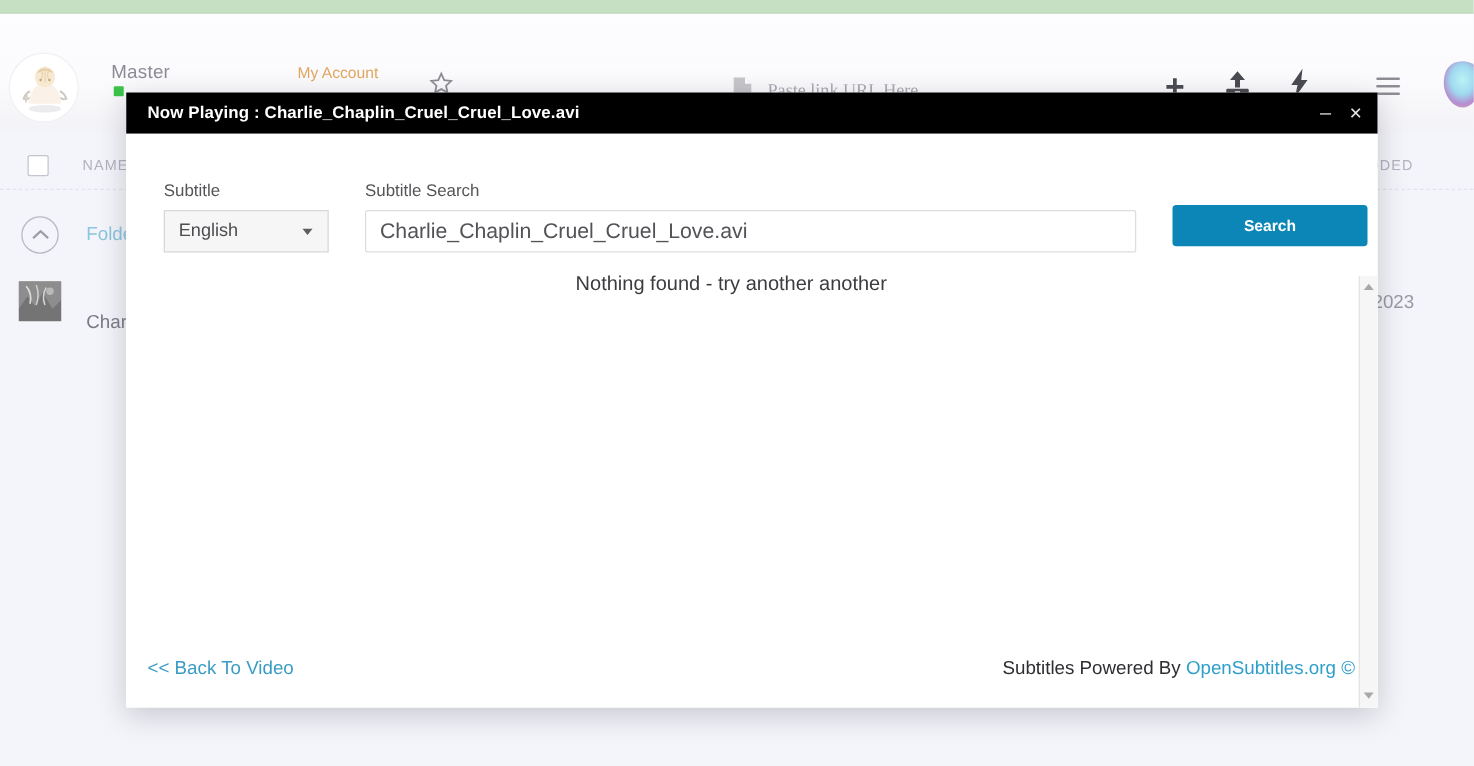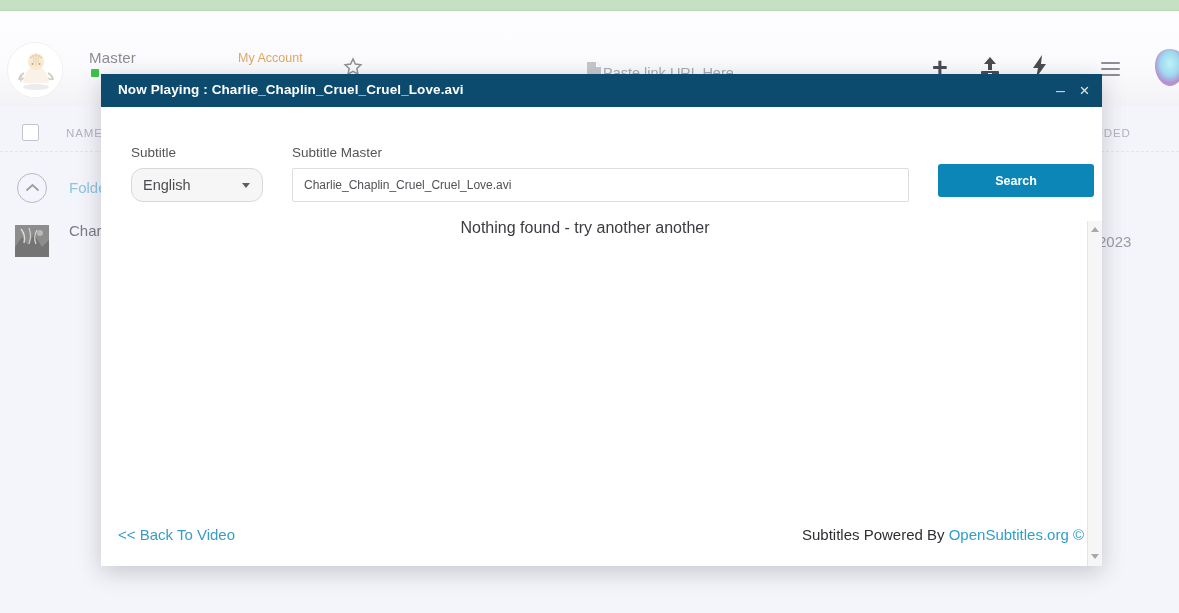--- a/index.html
+++ b/index.html
@@ -80,20 +80,22 @@
     position: absolute;
     top: 45px; left: 342px;
     color: #8e8e96;
   }
 
   .paste-zone {
     position: absolute;
     top: 50px; left: 586px;
     display: flex;
     align-items: center;
+    gap: 11px;
+    font-family: Liberation Serif, serif;
   }
   .paste-icon { color: #9a9aa2; }
   .paste-text { font-size: 14.5px; color: #a9a9b2; }
 
   .tool-icons {
     position: absolute;
     top: 44px; left: 932px;
     display: flex;
     align-items: center;
     gap: 30px;
@@ -160,42 +162,42 @@
     position: absolute; top: 114px; left: 0;
     width: 1179px; height: 52px;
   }
   .file-thumb {
     position: absolute; top: 5px; left: 15px;
     width: 34px; height: 32px;
     background: #8e8e8e;
     overflow: hidden;
   }
   .file-label {
-    position: absolute; top: 2px; left: 69px;
+    position: absolute; top: 29px; left: 69px;
     font-size: 15px; color: #7b7b86;
   }
   .file-date {
     position: absolute; top: 13px; left: 1098px;
     font-size: 15px; color: #9a9aa4;
   }
 
   
   .modal {
     position: absolute;
     top: 74px; left: 101px;
     width: 1001px;
     height: 492px;
     background: #ffffff;
     box-shadow: 0 6px 22px rgba(40,40,60,.22);
   }
 
   .modal-titlebar {
     position: relative;
     height: 33px;
-    background: #0c4a6e;
+    background: #000000;
     color: #ffffff;
   }
   .modal-title {
     position: absolute;
     top: 8px; left: 17px;
     font-size: 13.5px;
     font-weight: bold;
     letter-spacing: .1px;
     white-space: nowrap;
   }
@@ -232,42 +234,42 @@
     position: absolute; top: 38px; left: 191px; width: 617px;
   }
   .field-label {
     font-size: 13.5px; color: #555559; margin-bottom: 8px; display:block;
   }
   .lang-select {
     position: relative;
     width: 132px; height: 34px;
     background: #f6f6f6;
     border: 1px solid #d8d8d8;
-    border-radius: 12px;
+    border-radius: 0;
     display: flex; align-items: center;
     padding-left: 11px;
     font-size: 14.5px;
     color: #4d4d51;
     cursor: pointer;
   }
   .lang-caret {
     position: absolute; right: 12px; top: 50%;
     margin-top: -2px;
     width: 0; height: 0;
     border-left: 4.5px solid transparent;
     border-right: 4.5px solid transparent;
     border-top: 5px solid #5d5d62;
   }
   .search-input {
     width: 617px; height: 34px;
     border: 1px solid #dddddd;
     border-radius: 2px;
     background: #fff;
     padding: 0 11px;
-    font-size: 12px;
+    font-size: 17px;
     color: #525257;
     font-family: "Liberation Sans", sans-serif;
     outline: none;
   }
 
   .search-btn {
     position: absolute;
     top: 57px; left: 837px;
     width: 156px; height: 33px;
     background: #0c86b6;
@@ -467,21 +469,21 @@
 
       <div class="field-lang">
         <span class="field-label">Subtitle</span>
         <div class="lang-select">
           <span>English</span>
           <span class="lang-caret"></span>
         </div>
       </div>
 
       <div class="field-search">
-        <span class="field-label">Subtitle Master</span>
+        <span class="field-label">Subtitle Search</span>
         <input class="search-input" type="text" value="Charlie_Chaplin_Cruel_Cruel_Love.avi" style="">
       </div>
 
       <button class="search-btn">Search</button>
 
       <div class="result-msg">Nothing found - try another another</div>
 
       <div class="modal-scrollbar">
         <span class="sb-arrow sb-up"></span>
         <span class="sb-arrow sb-down"></span>

